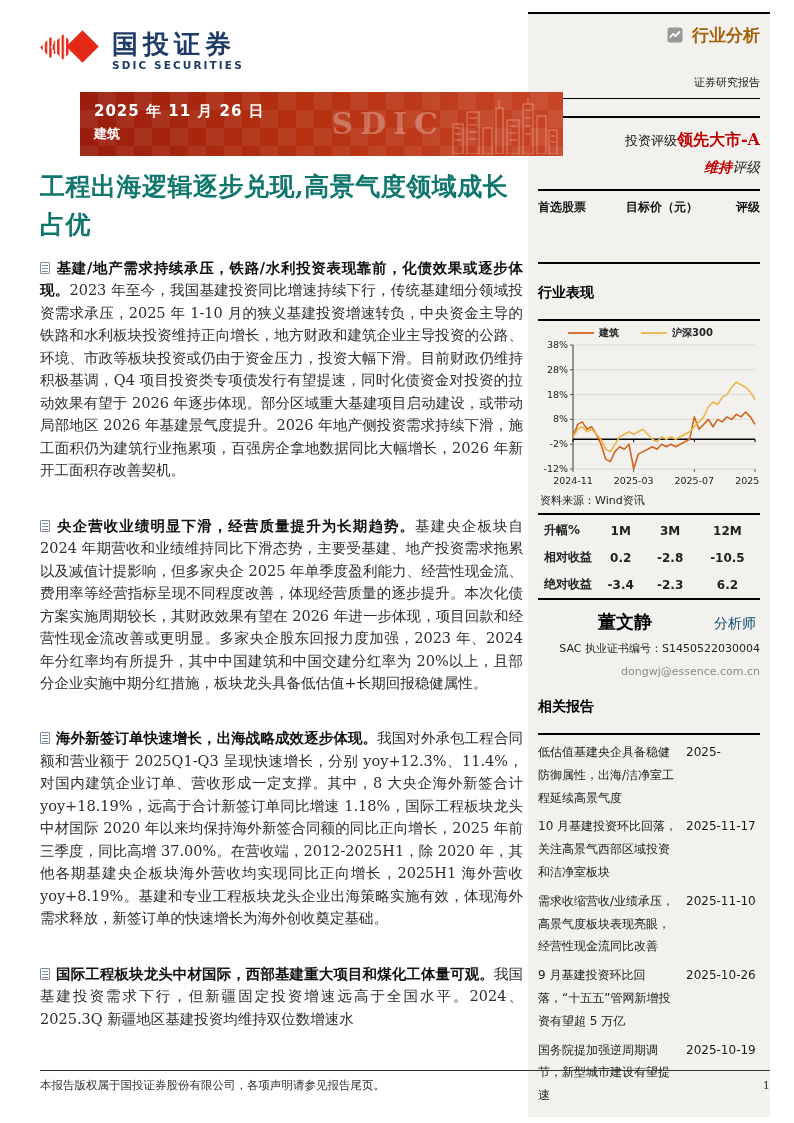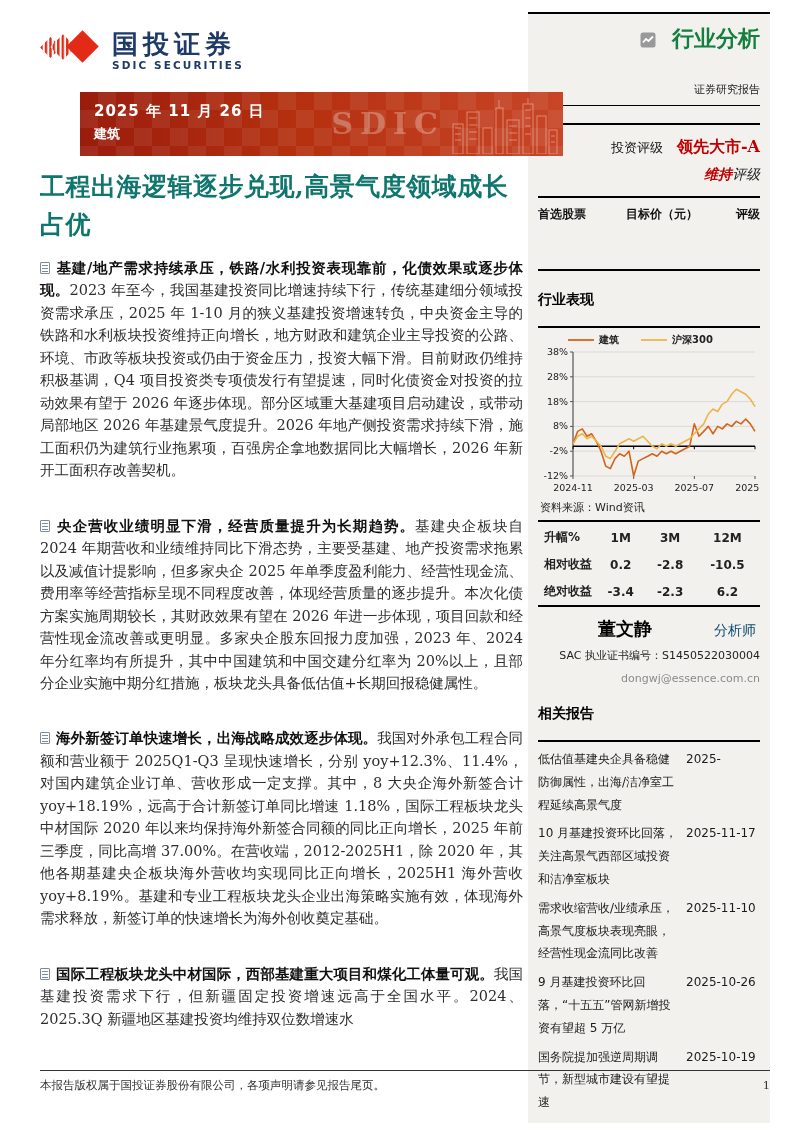--- a/index.html
+++ b/index.html
@@ -52,25 +52,25 @@
   .pmark {
     display:inline-block; width:10px; height:12px; border:1px solid #7d8aa0; border-radius:1px;
     margin-right:6px; vertical-align:-1px;
     background:
       linear-gradient(#7d8aa0 0 0) 1px 2px / 6px 1px no-repeat,
       linear-gradient(#7d8aa0 0 0) 1px 5px / 6px 1px no-repeat,
       linear-gradient(#7d8aa0 0 0) 1px 8px / 6px 1px no-repeat;
   }
   
   .side-row-right { text-align:right; }
-  .report-type { font-size:22px; font-weight:bold; color:#15803d; padding:4px 0 2px 0;font-family:Liberation Mono, monospace; }
+  .report-type { font-size:17px; font-weight:bold; color:#a16207; padding:4px 0 2px 0; }
   .report-type svg { vertical-align:-2px; margin-right:3px; }
   .report-category { font-size:11px; padding:26px 0 8px 0; border-bottom:1.5px solid #000; }
   .rating-sec { margin-top:17px; border-top:2px solid #000; padding:12px 0 10px 0; text-align:right; }
-  .rating-line1 { display:flex; justify-content:flex-end; align-items:baseline; gap:14px; }
+  .rating-line1 { display:flex; justify-content:flex-end; align-items:baseline; }
   .rating-label { font-size:13px; color:#111; }
   .rating-value { font-size:16px; font-weight:bold; color:#c00000;
                   font-family:"DejaVu Serif","Liberation Serif",serif; }
   .rating-line2 { margin-top:8px; font-size:14px; font-style:italic;
                   font-family:"DejaVu Serif","Liberation Serif",serif; }
   .rating-action { color:#c00000; font-weight:bold; }
   .stock-table { border-top:2px solid #000; border-bottom:2px solid #000; padding:8px 0 46px 0; margin-top:2px; }
   .stock-head { display:flex; font-size:12px; font-weight:bold; color:#111; }
   .stock-head .c1 { flex:1.2; text-align:left; }
   .stock-head .c2 { flex:1.4; text-align:center; }

